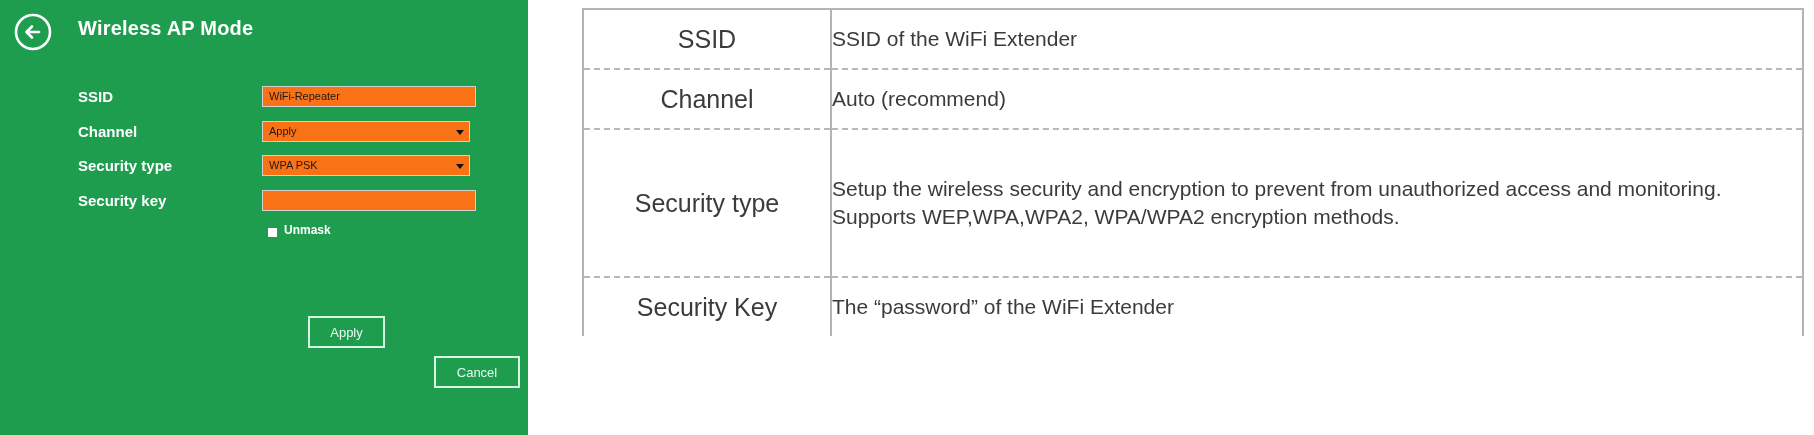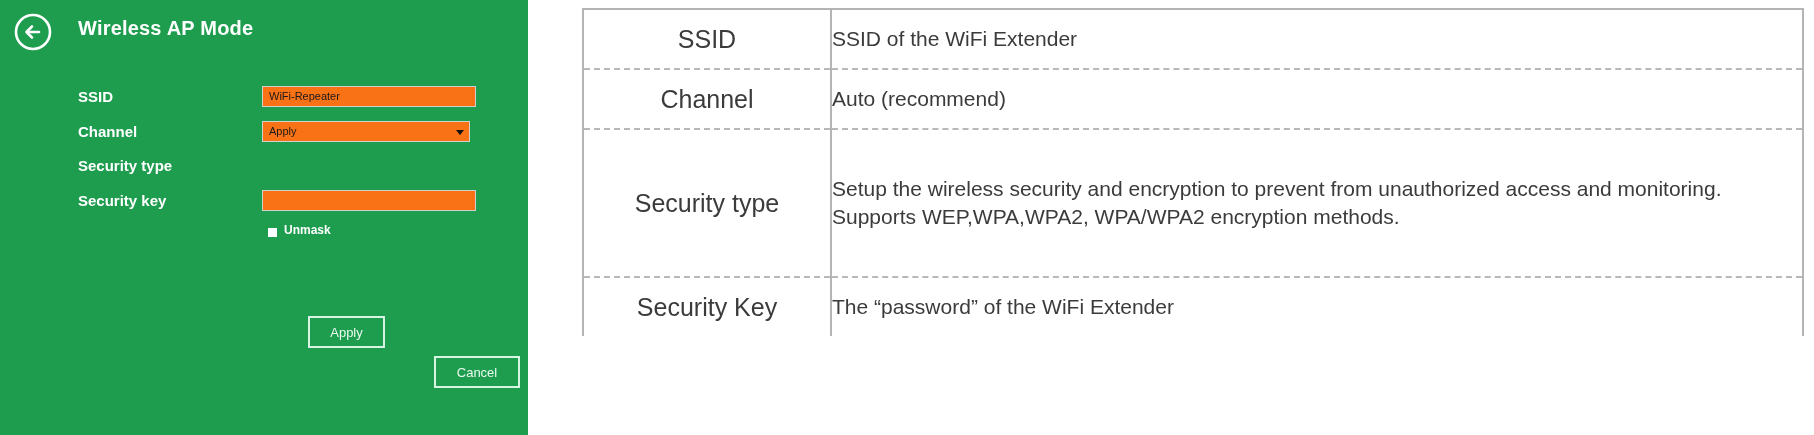--- a/index.html
+++ b/index.html
@@ -217,20 +217,24 @@
     <div class="form-row" id="row-channel">
       <div class="field-label">Channel</div>
       <div class="field-control select-box">
         <span class="field-text">Apply</span>
         <span class="caret"></span>
       </div>
     </div>
 
     <div class="form-row" id="row-sectype">
       <div class="field-label">Security type</div>
+      <div class="field-control select-box">
+        <span class="field-text">WPA PSK</span>
+        <span class="caret"></span>
+      </div>
     </div>
 
     <div class="form-row" id="row-seckey">
       <div class="field-label">Security key</div>
       <div class="field-control input-wide">
         <span class="field-text"></span>
       </div>
     </div>
 
     <div id="unmask-row">

